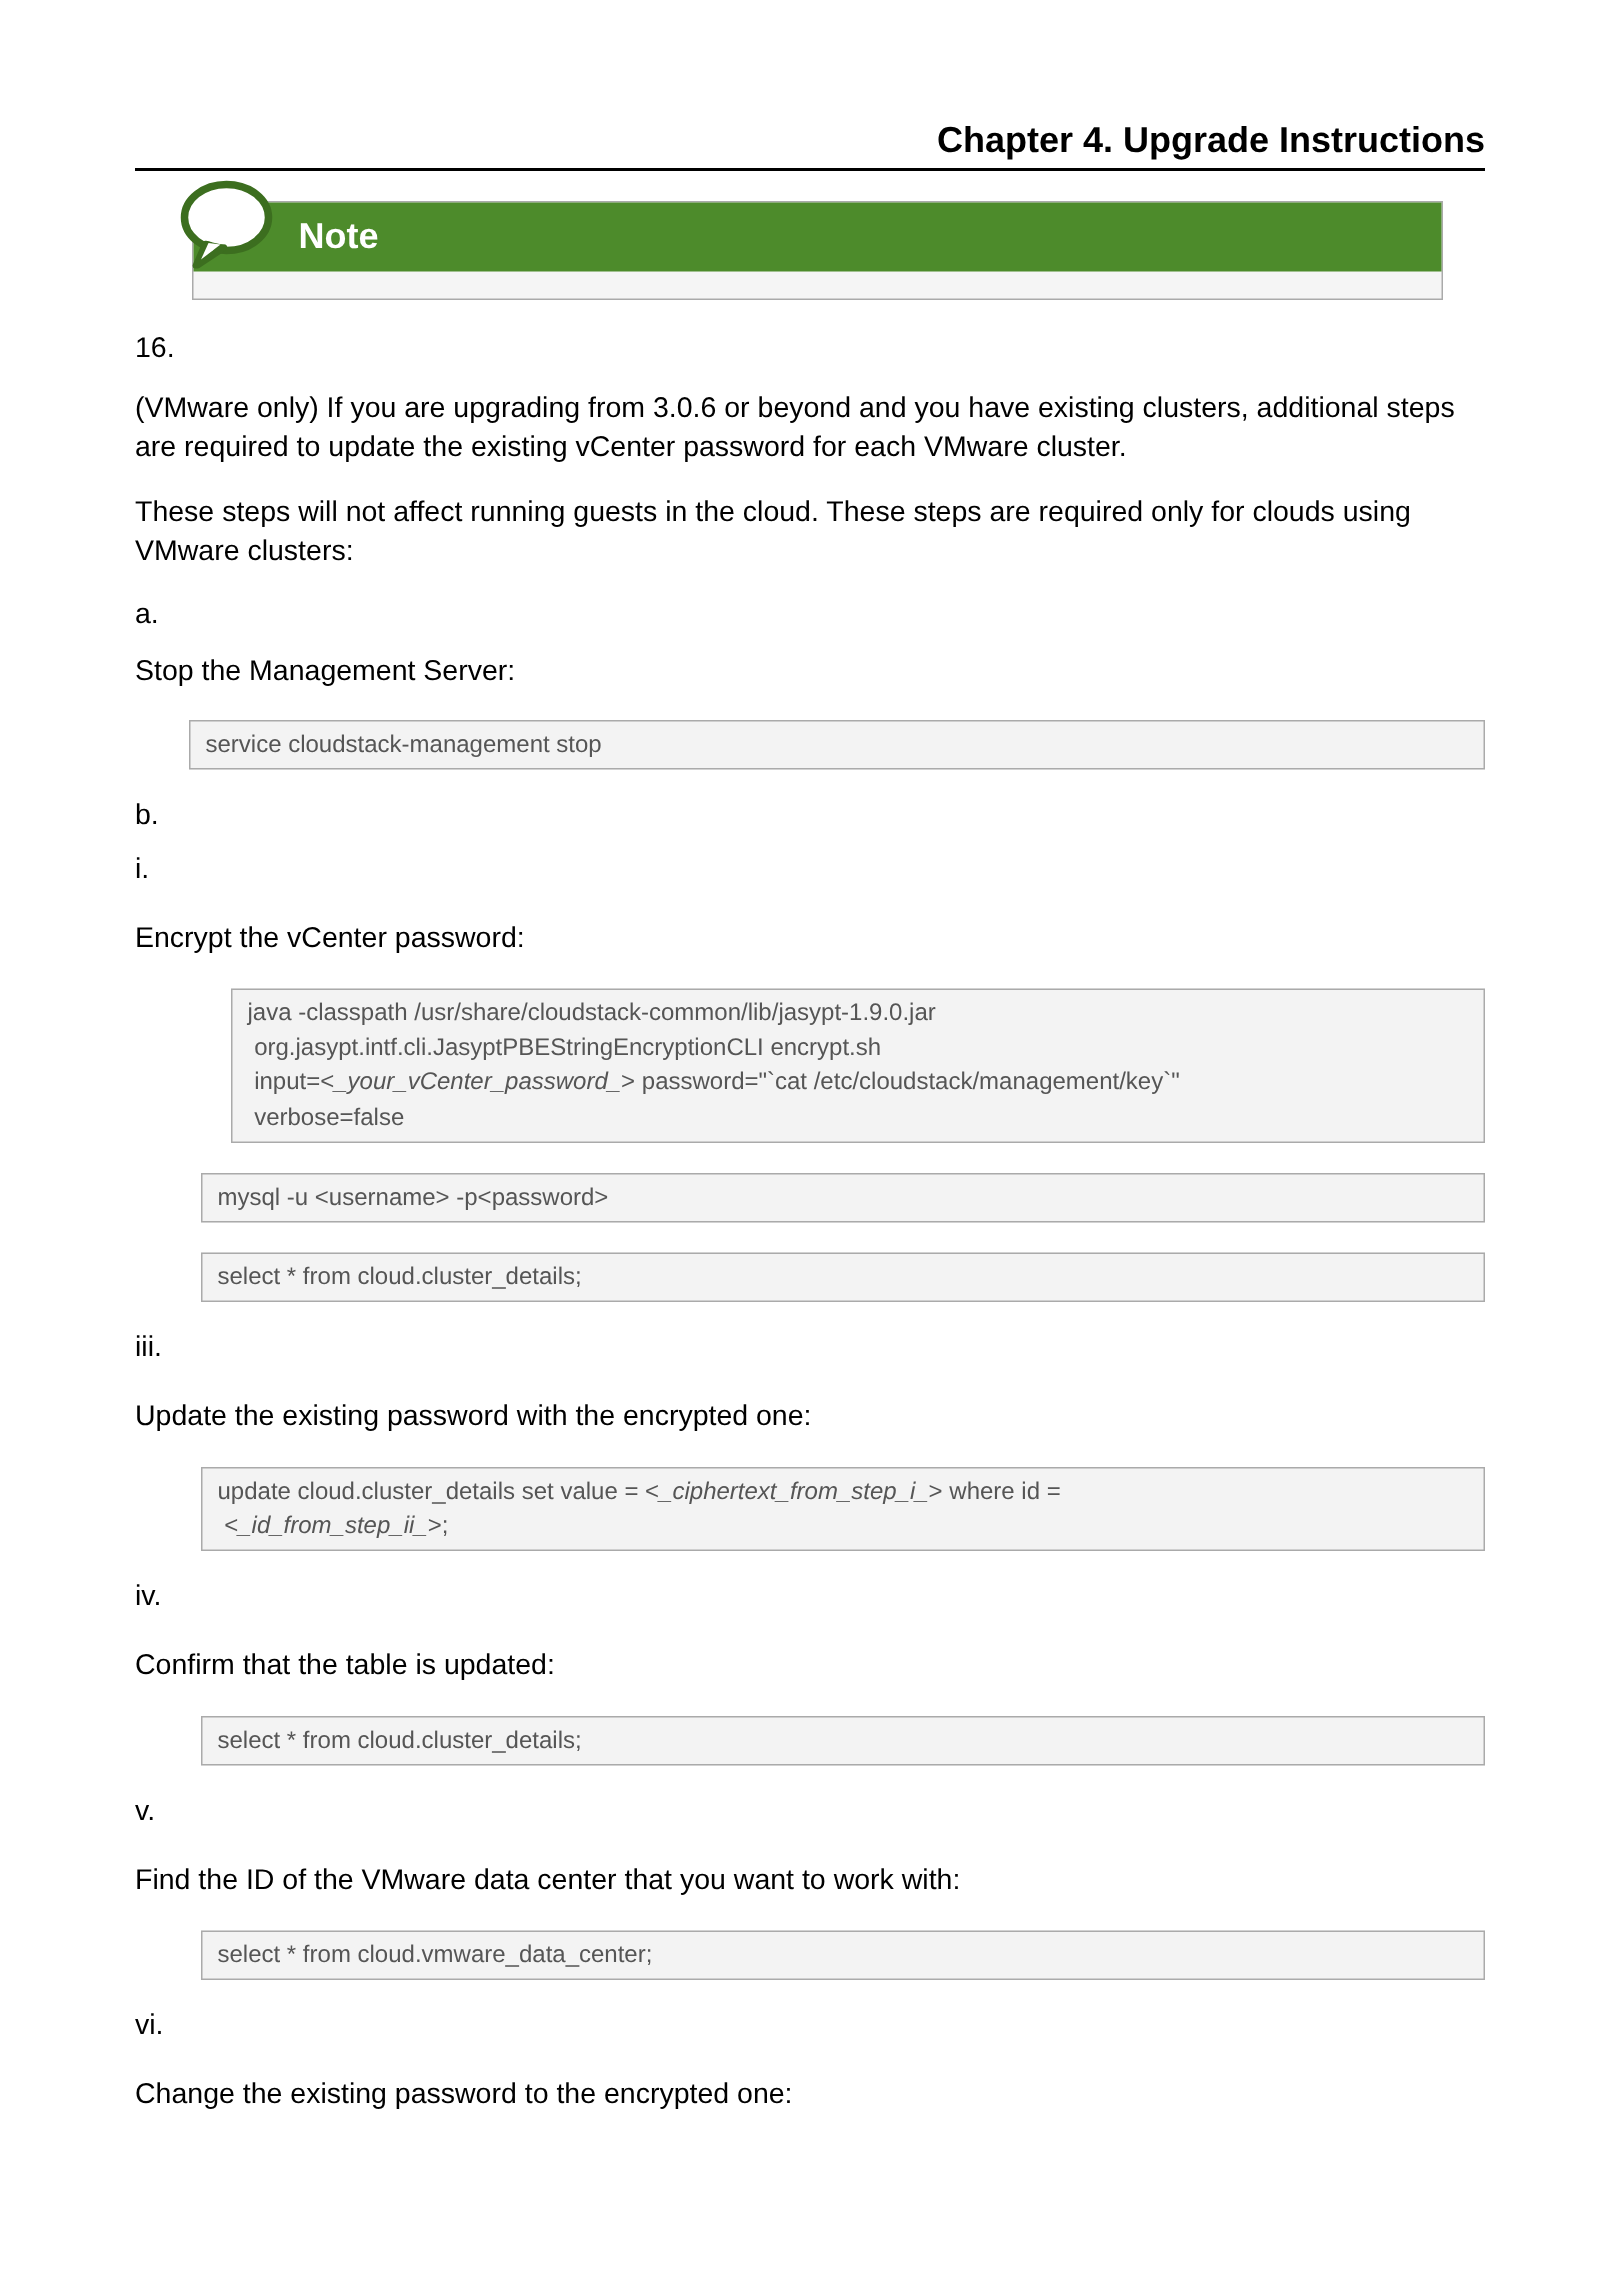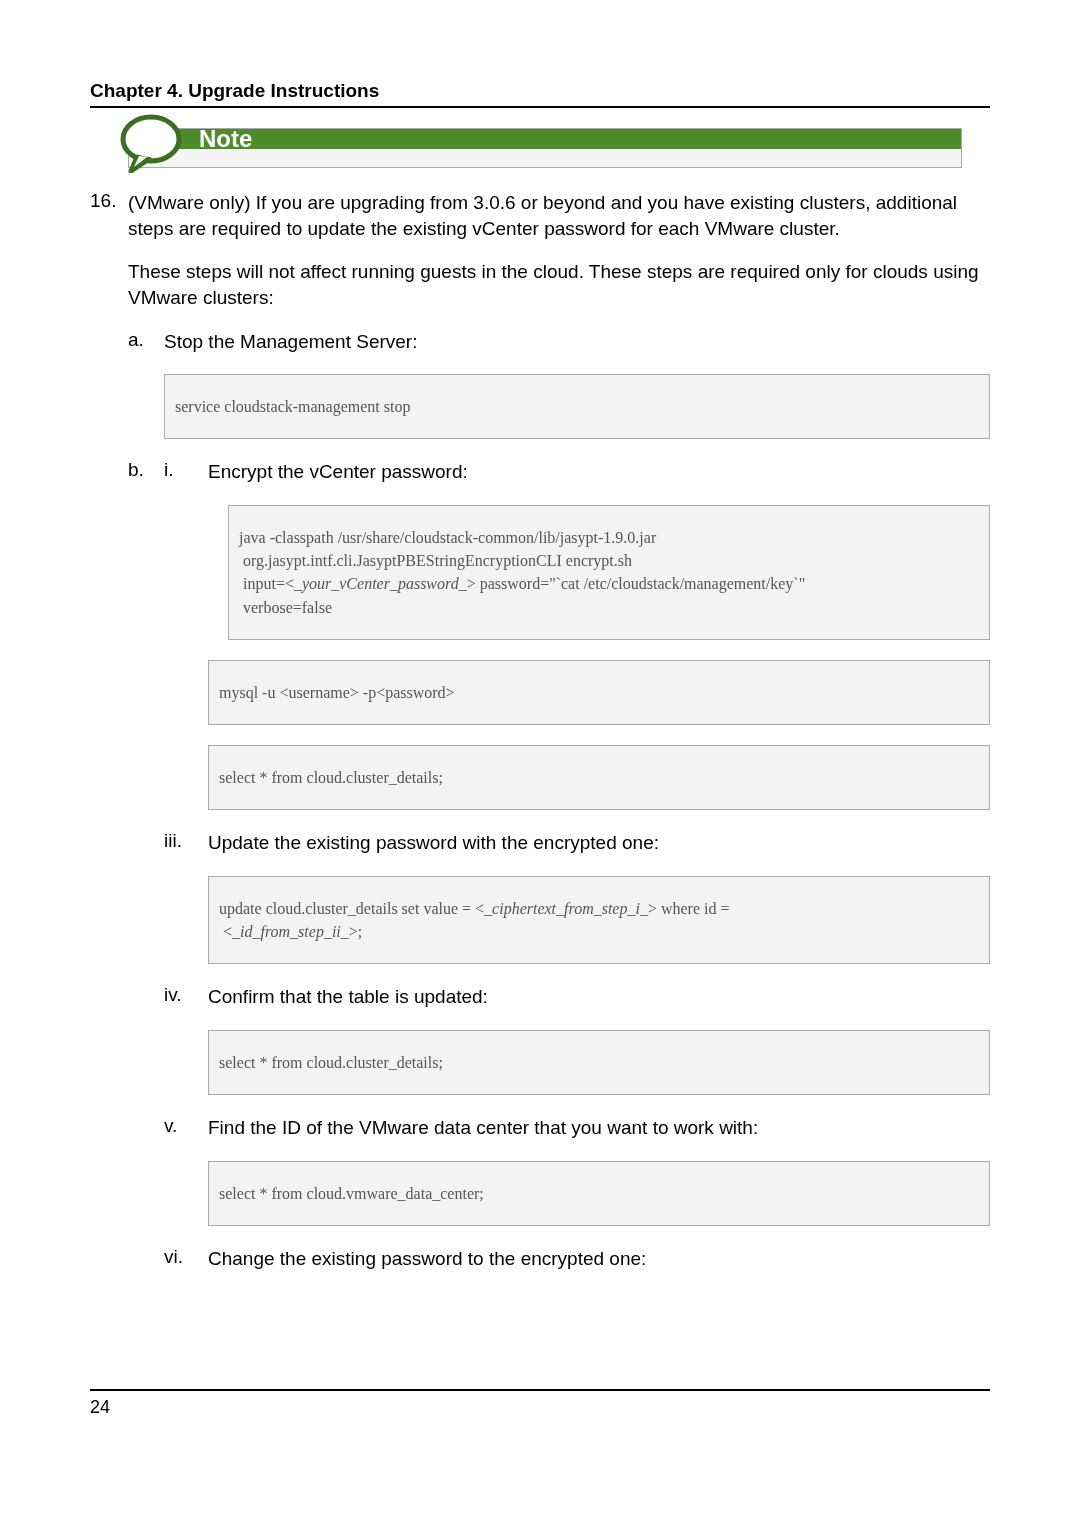--- a/index.html
+++ b/index.html
@@ -1,36 +1,36 @@
 <!DOCTYPE html>
 <html><head>
 <meta charset="utf-8">
 <style>
   * { box-sizing: border-box; margin: 0; padding: 0; }
   html, body { width: 1080px; background: #fff; font-family: Arial, Helvetica, sans-serif; color: #000; }
   .page { padding: 80px 90px 40px 90px; }
-  .chapter-title { font-size: 19px; font-weight: bold; margin-bottom: 4px; }
+  .chapter-title { font-size: 24px; font-weight: bold; margin-bottom: 4px; text-align: right; }
   hr.top { border: none; border-top: 2px solid #000; margin-bottom: 20px; }
   hr.bottom { border: none; border-top: 2px solid #000; margin-top: 100px; margin-bottom: 6px; }
   .page-num { font-size: 18px; }
   
   .note-box { border: 1px solid #aaa; background: #f5f5f5; margin: 0 28px 22px 38px; padding-bottom: 18px; }
-  .note-head { background: #4d8b2b; height: 20px; position: relative; display: flex; align-items: center; }
+  .note-head { background: #4d8b2b; height: 46px; position: relative; display: flex; align-items: center; }
   .note-icon-wrap { position: absolute; left: -12px; top: -16px; }
   .note-title { color: #fff; font-weight: bold; font-size: 24px; margin-left: 70px; }
   .note-body { padding: 14px 14px 0 14px; font-size: 19px; line-height: 1.35; }
   
   .para { font-size: 19px; line-height: 1.35; margin-bottom: 18px; }
-  .list-row { display: flex; }
+  .list-row { display: flex; flex-direction: column; }
   .list-num { flex: 0 0 38px; font-size: 19px; }
   .list-num-a { flex: 0 0 36px; font-size: 19px; }
   .list-num-i { flex: 0 0 44px; font-size: 19px; }
   .list-body { flex: 1; }
   
-  .codebox { background: #f3f3f3; border: 1px solid #aaa; padding: 20px 10px; font-family: Liberation Serif, serif; font-size: 16px; line-height: 1.45; color: #555; white-space: pre-wrap; margin: 10px 0 20px 0; }
+  .codebox { background: #f3f3f3; border: 1px solid #aaa; padding: 4px 10px; font-family: Liberation Sans, sans-serif; font-size: 16px; line-height: 1.45; color: #555; white-space: pre-wrap; margin: 10px 0 20px 0; }
   .code-ital { font-style: italic; }
 </style>
 </head>
 <body>
 
 <div class="page">
   <div class="chapter-title">Chapter 4. Upgrade Instructions</div>
   <hr class="top">
 
   <div class="note-box">

